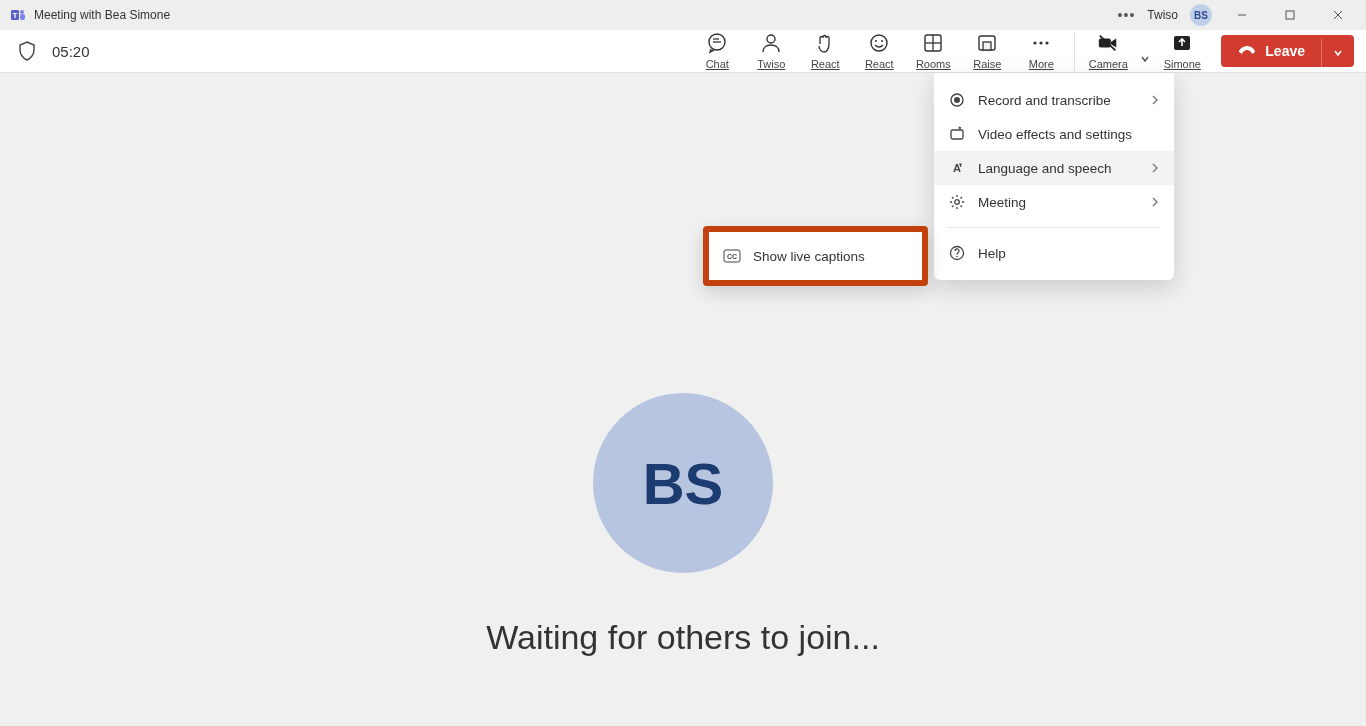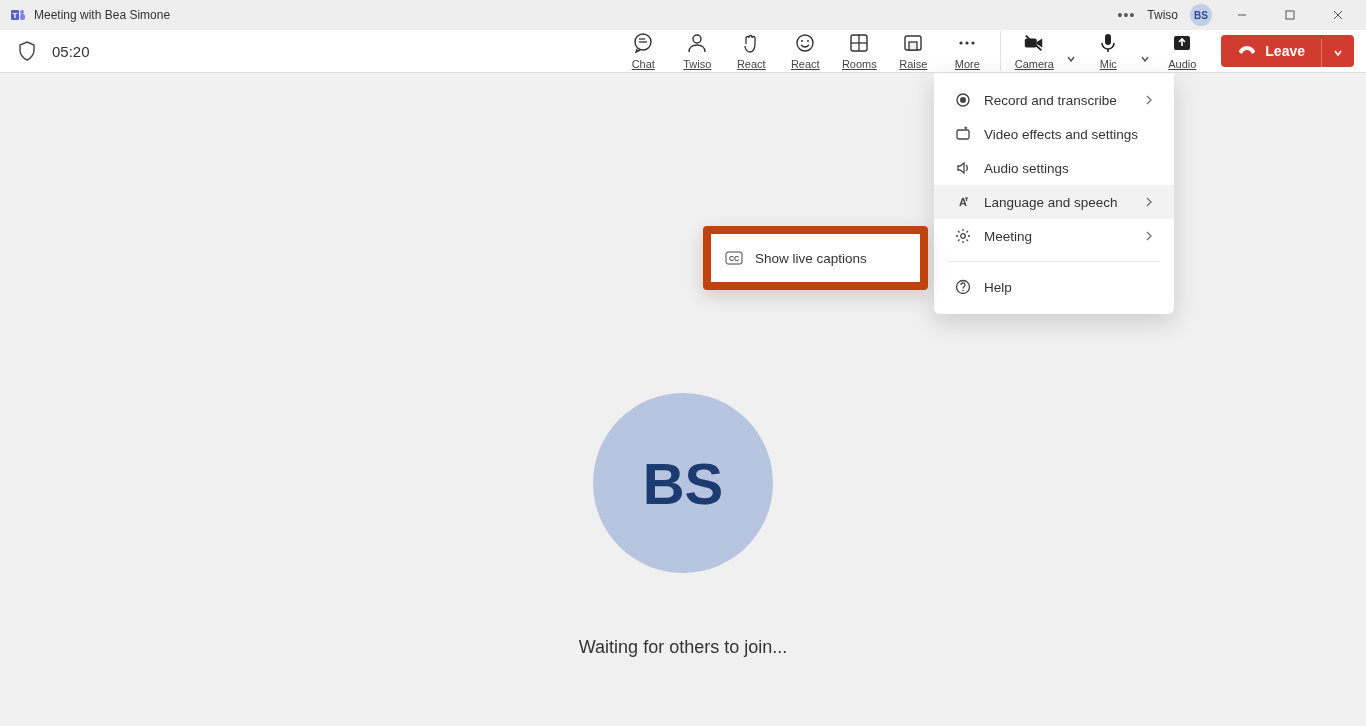--- a/index.html
+++ b/index.html
@@ -27,32 +27,32 @@
   .tool-wide { display:flex; align-items:flex-end; }
   .chev { width:20px; height:40px; display:flex; align-items:center; justify-content:center; color:#555; cursor:pointer;}
   
   .leave-btn { display:flex; align-items:flex-end; background:#d23b2f; border-radius:4px; overflow:hidden; margin-left:12px; cursor:pointer;}
   .leave-btn .main { display:flex; align-items:center; gap:8px; padding:8px 16px; color:#fff; font-size:14px; font-weight:600;}
   .leave-btn .drop { padding:8px 10px; border-left:1px solid rgba(255,255,255,0.3); color:#fff;}
   
   
   .stage { position:relative; height: calc(100% - 92px); background:#f0f0f0; }
   .avatar-lg { width:180px; height:180px; border-radius:50%; background:#b8c5e0; color:#1c3b70; font-size:58px; font-weight:600; display:flex; align-items:center; justify-content:center; position:absolute; left:50%; top:320px; transform:translateX(-50%);}
-  .waiting { position:absolute; left:50%; top:564px; transform:translateX(-50%); font-size:18px; color:#333; font-weight:400;}
+  .waiting { position:absolute; left:50%; top:545px; transform:translateX(-50%); font-size:34px; color:#333; font-weight:400;}
   
   
   .more-menu { position:absolute; right:192px; top:0px; width:240px; background:#fff; border-radius:0 0 6px 6px; box-shadow:0 8px 24px rgba(0,0,0,0.15); padding:10px 0;}
-  .menu-item { display:flex; align-items:center; height:34px; padding:0 20px; font-size:13.5px; color:#333; cursor:pointer; gap:12px;}
+  .menu-item { display:flex; align-items:center; height:34px; padding:0 14px; font-size:13.5px; color:#333; cursor:pointer; gap:12px;}
   .menu-item.hover { background:#f2f2f2;}
   .menu-item .micon { width:18px; height:18px; display:flex; align-items:center; justify-content:center; color:#444; flex-shrink:0;}
   .menu-item .chev-r { margin-left:auto; color:#777;}
   .menu-sep { height:1px; background:#e6e6e6; margin:8px 14px;}
   
   
-  .submenu { position:absolute; right:438px; top:153px; width:225px; background:#fff; border:8px solid #c2410c; border-radius:4px; padding:6px 0; box-shadow:0 6px 18px rgba(0,0,0,0.15);}
+  .submenu { position:absolute; right:438px; top:153px; width:225px; background:#fff; border:6px solid #c2410c; border-radius:4px; padding:6px 0; box-shadow:0 6px 18px rgba(0,0,0,0.15);}
   .submenu .menu-item { height:36px; padding:0 14px;}
   
   svg { display:block; }
 </style>
 </head>
 <body>
 
 <div class="titlebar">
   <div class="left">
     <span class="teams-icon">
@@ -179,46 +179,29 @@
         </span>
       <span class="label">Camera</span>
     </div>
     <span class="chev">
         <svg width="12" height="12" viewBox="0 0 12 12">
           <path d="M3 4 L6 8 L9 4" fill="none" stroke="#555" stroke-width="1.4"></path>
         </svg>
       </span>
   </div>
 
-  <div class="tool-wide">
-    <div class="tool-btn">
-      <span class="icon">
-          <svg width="22" height="22" viewBox="0 0 22 22">
-            <rect x="8" y="2" width="6" height="11" rx="3" fill="#222"></rect>
-            <path d="M5 11 a6 6 0 0 0 12 0" fill="none" stroke="#222" stroke-width="1.6"></path>
-            <line x1="11" y1="17" x2="11" y2="20" stroke="#222" stroke-width="1.6"></line>
-          </svg>
-        </span>
-      <span class="label">Mic</span>
-    </div>
-    <span class="chev">
-        <svg width="12" height="12" viewBox="0 0 12 12">
-          <path d="M3 4 L6 8 L9 4" fill="none" stroke="#555" stroke-width="1.4"></path>
-        </svg>
-      </span>
-  </div>
 
   <div class="tool-btn">
     <span class="icon">
         <svg width="22" height="22" viewBox="0 0 22 22">
           <rect x="3" y="4" width="16" height="14" rx="2" fill="#222"></rect>
           <path d="M11 14 V7 M8 10 L11 7 L14 10" fill="none" stroke="#fff" stroke-width="1.6"></path>
         </svg>
       </span>
-    <span class="label">Audio</span>
+    <span class="label">Simone</span>
   </div>
 
   <div class="leave-btn">
     <div class="main">
       <span>
           <svg width="20" height="14" viewBox="0 0 20 14">
             <path d="M2 8 C2 4 8 2 10 2 C12 2 18 4 18 8 L15 10 C14 7 12 6 10 6 C8 6 6 7 5 10 Z" fill="#fff"></path>
           </svg>
         </span>
       <span>Leave</span>
@@ -252,29 +235,20 @@
     </div>
     <div class="menu-item">
       <span class="micon">
           <svg width="16" height="16" viewBox="0 0 16 16">
             <rect x="2" y="4" width="12" height="9" rx="1.5" fill="none" stroke="#444" stroke-width="1.3"></rect>
             <path d="M10 2 L11 4 L13 4 L11.5 5.5 L12 7.5 L10 6.5 L8 7.5 L8.5 5.5 L7 4 L9 4 Z" fill="#444" transform="scale(0.6) translate(8,-2)"></path>
           </svg>
         </span>
       <span>Video effects and settings</span>
     </div>
-    <div class="menu-item">
-      <span class="micon">
-          <svg width="16" height="16" viewBox="0 0 16 16">
-            <path d="M3 6 H5 L9 3 V13 L5 10 H3 Z" fill="none" stroke="#444" stroke-width="1.3"></path>
-            <path d="M11 5 a4 4 0 0 1 0 6" fill="none" stroke="#444" stroke-width="1.3"></path>
-          </svg>
-        </span>
-      <span>Audio settings</span>
-    </div>
     <div class="menu-item hover">
       <span class="micon">
           <svg width="16" height="16" viewBox="0 0 16 16">
             <text x="4" y="12" font-size="11" fill="#444" font-weight="600">A</text>
             <path d="M10 4 L13 4 M11.5 4 L11.5 7" stroke="#444" stroke-width="1.2"></path>
           </svg>
         </span>
       <span>Language and speech</span>
       <span class="chev-r">
           <svg width="10" height="10" viewBox="0 0 10 10">

